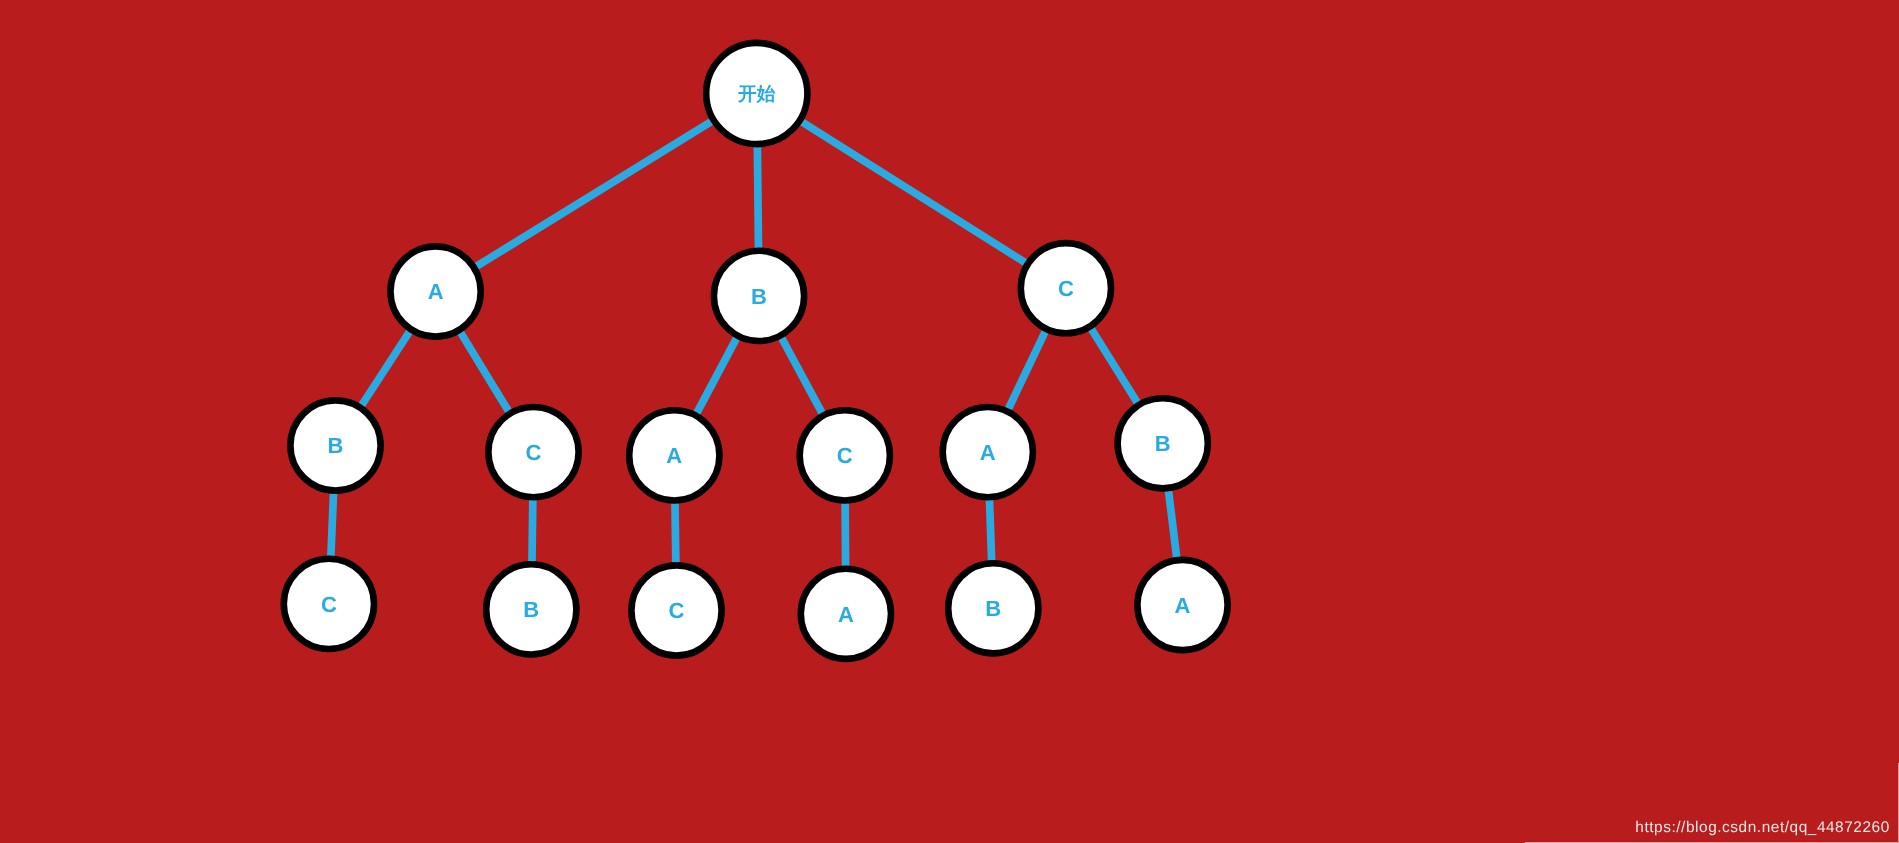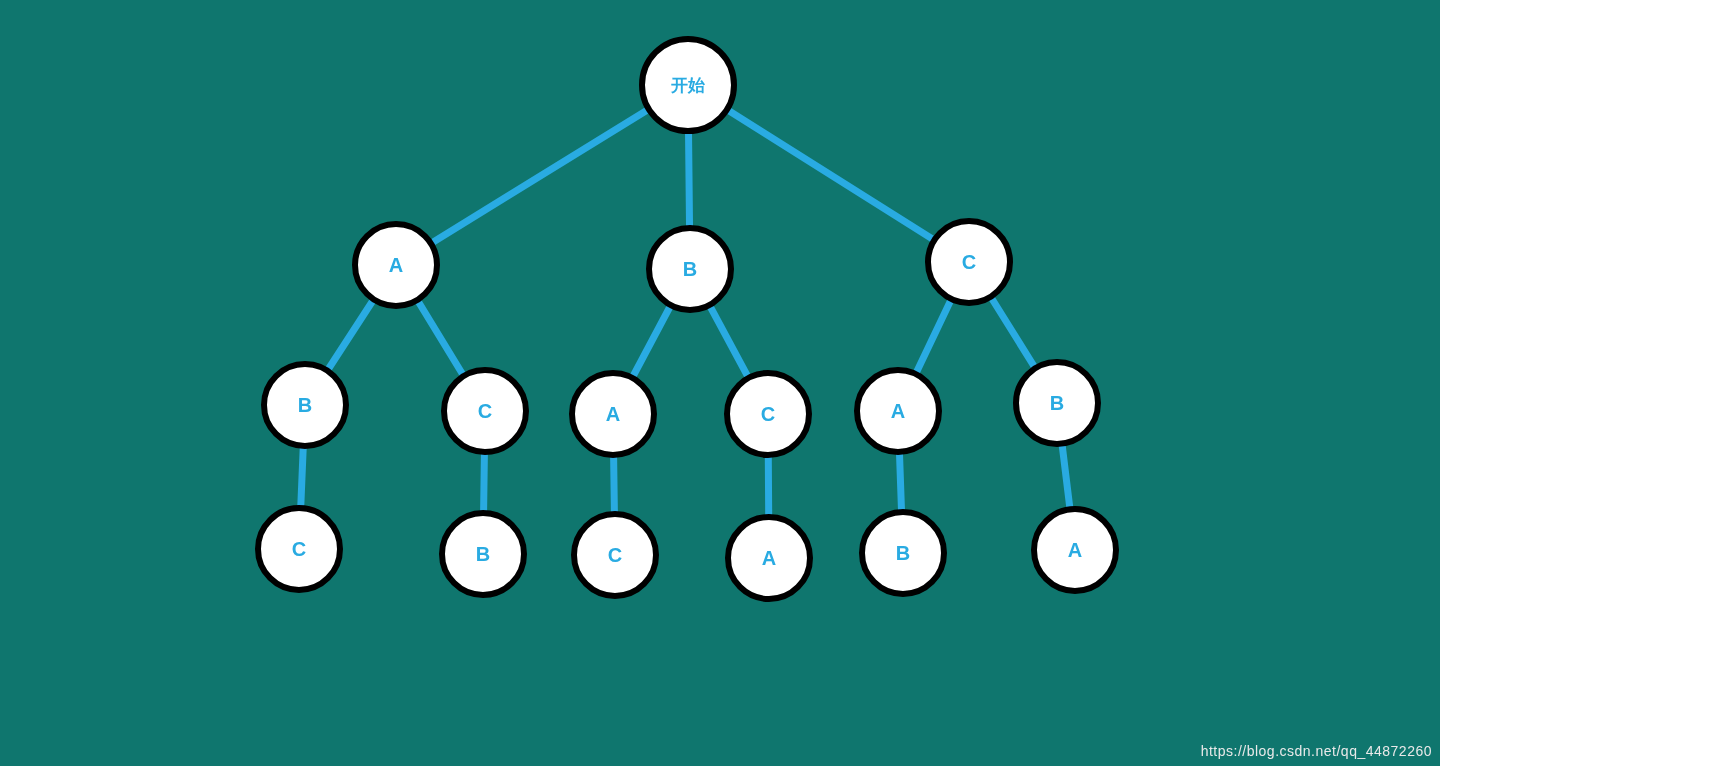--- a/index.html
+++ b/index.html
@@ -3,23 +3,23 @@
 <meta charset="utf-8">
 <style>
   html, body {
     margin: 0;
     padding: 0;
     background: #ffffff;
     font-family: "Liberation Sans", sans-serif;
   }
   .canvas {
     position: relative;
-    width: 1440px;
+    width: 1726px;
     height: 766px;
-    background: #0f766e;
+    background: #b91c1c;
     overflow: hidden;
   }
   svg.tree {
     position: absolute;
     left: 0;
     top: 0;
   }
   .node-label {
     font-family: "Liberation Sans", sans-serif;
     font-weight: bold;

